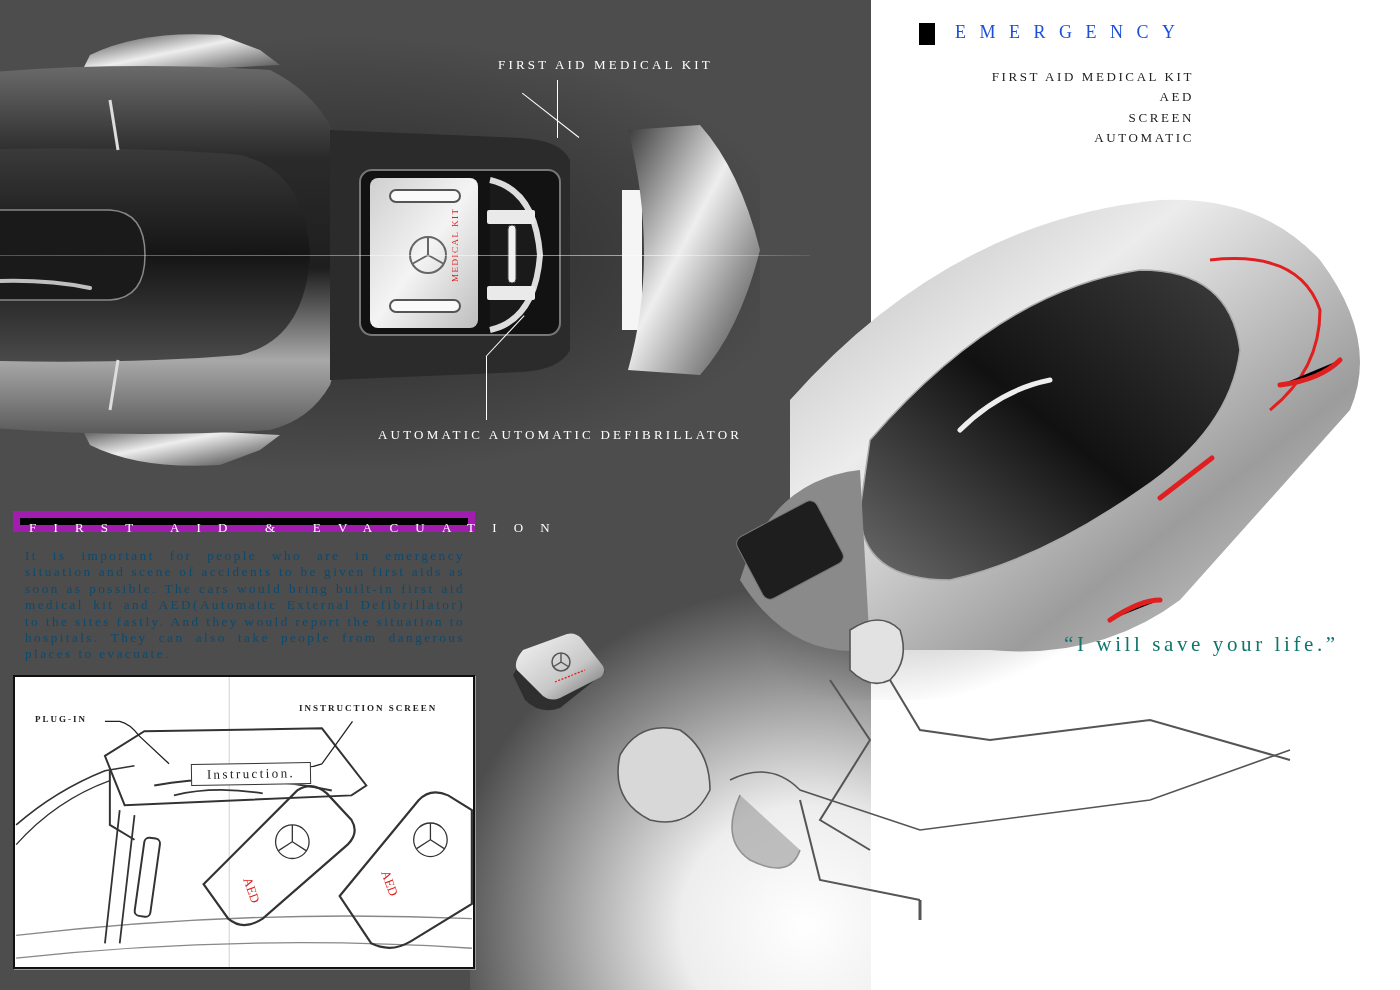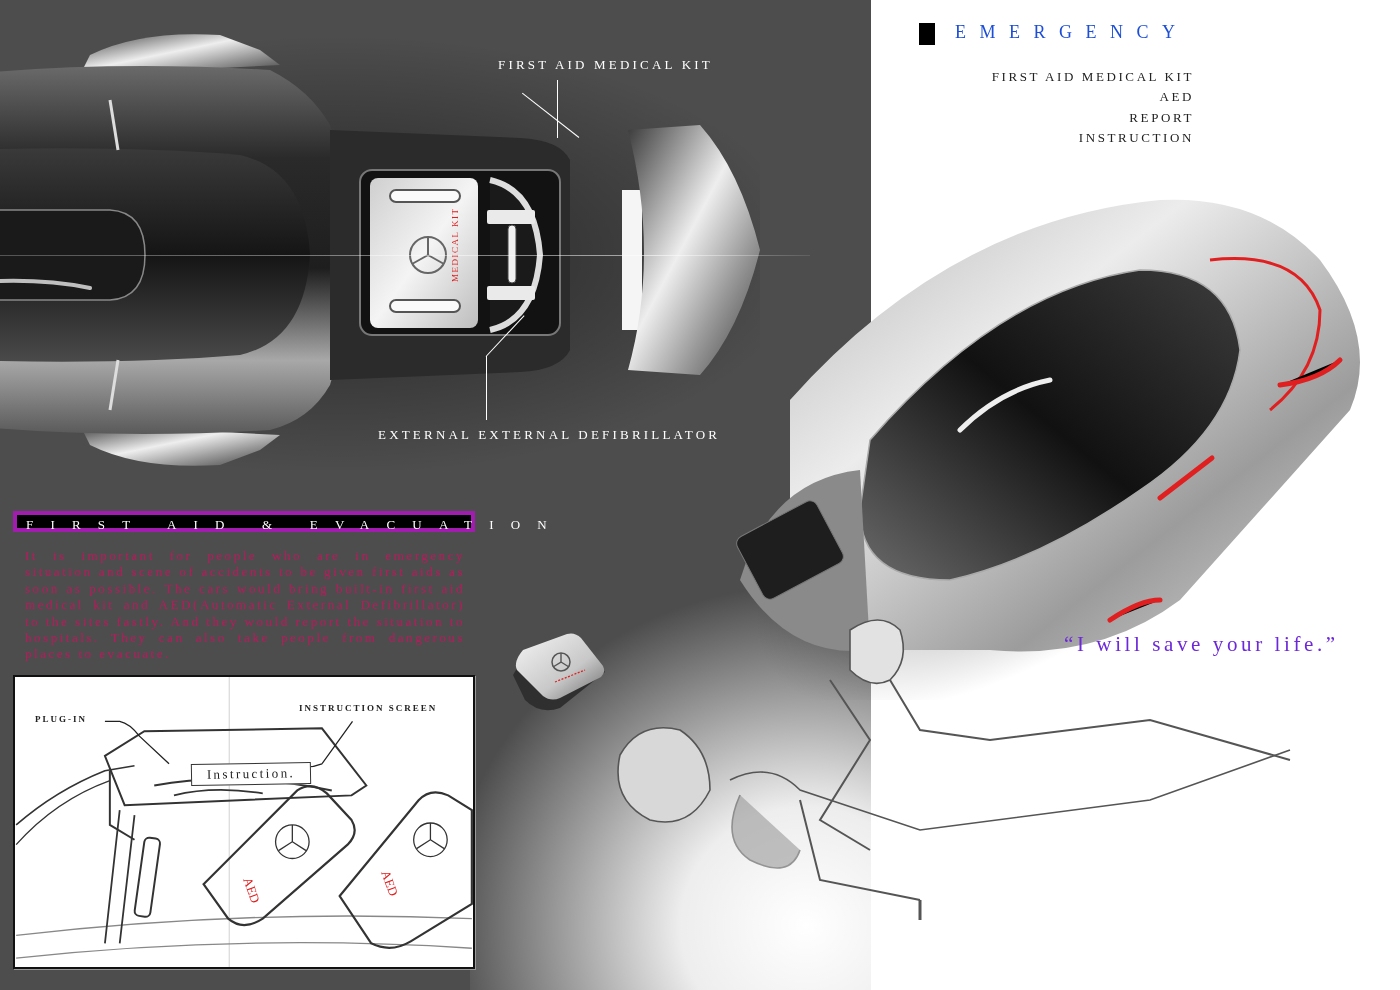--- a/index.html
+++ b/index.html
@@ -72,31 +72,31 @@
     .feature-list {
       position: absolute; right: 206px; top: 67px; text-align: right; list-style: none;
     }
     .feature-list li {
       font-size: 13px; letter-spacing: 2.6px; color: #222; line-height: 20.3px;
     }
 
     
     .section-bar {
       position: absolute; left: 13px; top: 511px; width: 462px; height: 21px;
-      background: #000; border: 4px solid #a21caf;
+      background: #000; border: 7px solid #a21caf;
     }
     .section-bar span {
       display: block; color: #fff; font-size: 13px; letter-spacing: 17.2px;
       line-height: 19px; padding-left: 9px; white-space: nowrap;
     }
 
     
     .description {
       position: absolute; left: 25px; top: 548px; width: 440px;
-      color: #be185d; font-size: 13.2px; letter-spacing: 2.45px; line-height: 16.4px;
+      color: #0c4a6e; font-size: 13.2px; letter-spacing: 2.45px; line-height: 16.4px;
       text-align: justify; text-align-last: left;
     }
 
     
     .sketch-box {
       position: absolute; left: 13px; top: 675px; width: 462px; height: 294px;
       background: #ffffff; border: 2px solid #111; box-shadow: 1px 1px 0 #999;
       overflow: hidden;
     }
     .sketch-box svg { position: absolute; left: 0; top: 0; width: 100%; height: 100%; }
@@ -108,21 +108,21 @@
     .screen-text {
       position: absolute; left: 176px; top: 86px; width: 120px; height: 22px;
       border: 1.5px solid #333; background: #fff;
       font-size: 13px; letter-spacing: 2.4px; color: #222; text-align: center; line-height: 19px;
       transform: rotate(-1deg);
     }
 
     
     .tagline {
       position: absolute; left: 1064px; top: 632px; font-size: 21px; letter-spacing: 3.6px;
-      color: #6d28d9; white-space: nowrap;
+      color: #0f766e; white-space: nowrap;
     }
   </style>
 </head>
 <body>
 
 <div class="dark-panel"></div>
 <div class="light-panel"></div>
 <div class="dark-panel-fade"></div>
 
 <div class="car-top">
@@ -191,21 +191,21 @@
   </svg>
 </div>
 <div class="axis-line"></div>
 
 <div class="leader" style="left:557px; top:80px; width:1px; height:58px; border-left-width:1px;"></div>
 <div class="leader" style="left:507px; top:137px; width:72px; height:1px; border-top-width:1px; transform-origin:right center; transform:rotate(38deg);"></div>
 <div class="leader" style="left:486px; top:356px; width:1px; height:64px; border-left-width:1px;"></div>
 <div class="leader" style="left:486px; top:356px; width:56px; height:1px; border-top-width:1px; transform-origin:left center; transform:rotate(-47deg);"></div>
 
 <div class="callout callout-kit">FIRST AID MEDICAL KIT</div>
-<div class="callout callout-aed">EXTERNAL EXTERNAL DEFIBRILLATOR</div>
+<div class="callout callout-aed">AUTOMATIC AUTOMATIC DEFIBRILLATOR</div>
 
 <div class="car-persp">
   <svg viewBox="0 0 760 520" xmlns="http://www.w3.org/2000/svg">
     <defs>
       <linearGradient id="pBody" x1="0" y1="0" x2="1" y2="1">
         <stop offset="0" stop-color="#b5b5b5"></stop>
         <stop offset="0.35" stop-color="#ececec"></stop>
         <stop offset="0.7" stop-color="#9c9c9c"></stop>
         <stop offset="1" stop-color="#d9d9d9"></stop>
       </linearGradient>
@@ -260,22 +260,22 @@
     <path d="M56 23 L56 32 L48 37 M56 32 L64 37" stroke="#555" stroke-width="1.4" fill="none"></path>
     <path d="M50 52 L80 40" stroke="#e02020" stroke-width="1.3" stroke-dasharray="2 1.5"></path>
   </svg>
 </div>
 
 <div class="emergency-mark"></div>
 <div class="emergency-title">EMERGENCY</div>
 <ul class="feature-list">
   <li>FIRST AID MEDICAL KIT</li>
   <li>AED</li>
-  <li>REPORT</li>
-  <li>INSTRUCTION</li>
+  <li>SCREEN</li>
+  <li>AUTOMATIC</li>
 </ul>
 
 <div class="section-bar">
   <span>FIRST AID &amp; EVACUATION</span>
 </div>
 <p class="description">It is important for people who are in emergency situation and scene of accidents to be given first aids as soon as possible. The cars would bring built-in first aid medical kit and AED(Automatic External Defibrillator) to the sites fastly. And they would report the situation to hospitals. They can also take people from dangerous places to evacuate.</p>
 
 <div class="sketch-box">
   <svg viewBox="0 0 462 294" xmlns="http://www.w3.org/2000/svg" fill="none" stroke="#333" stroke-width="1.3">
 

